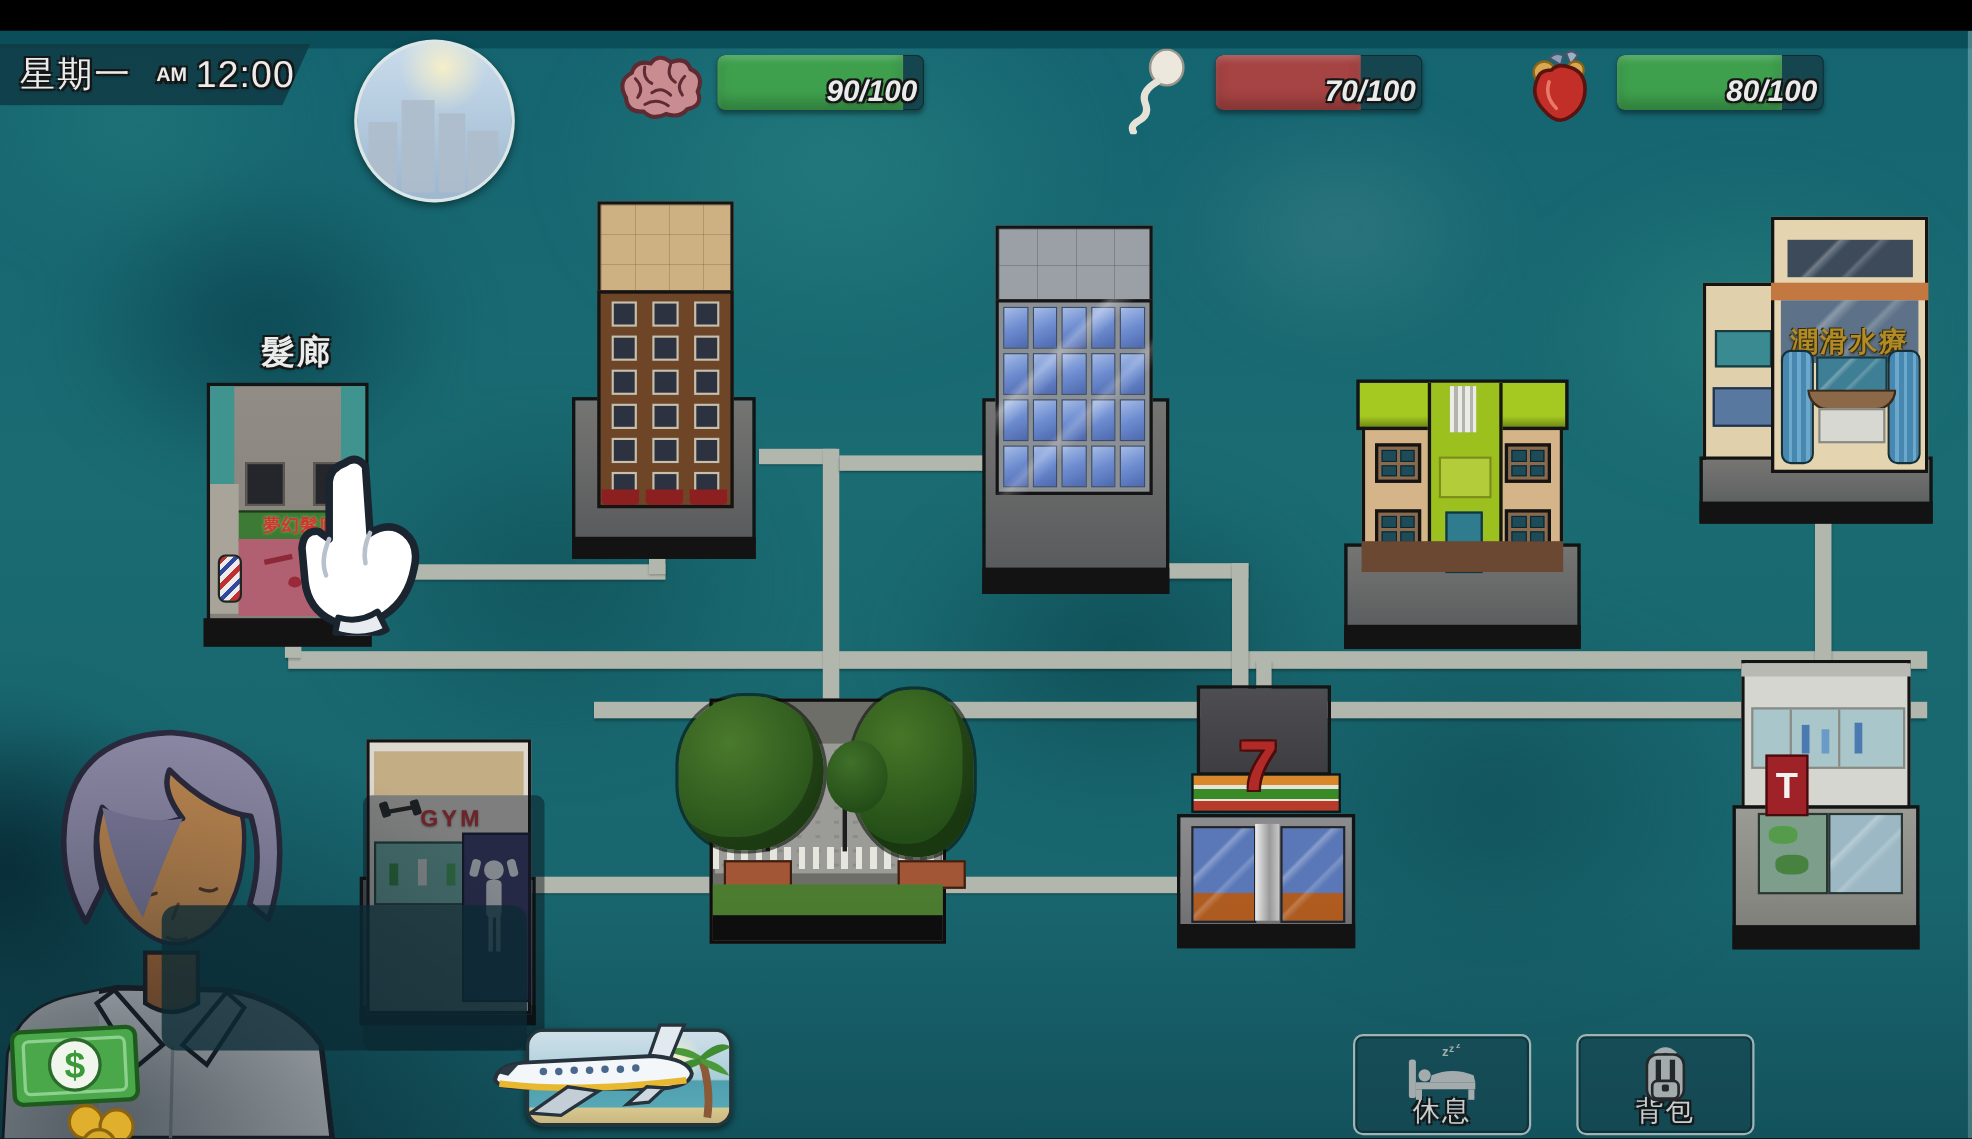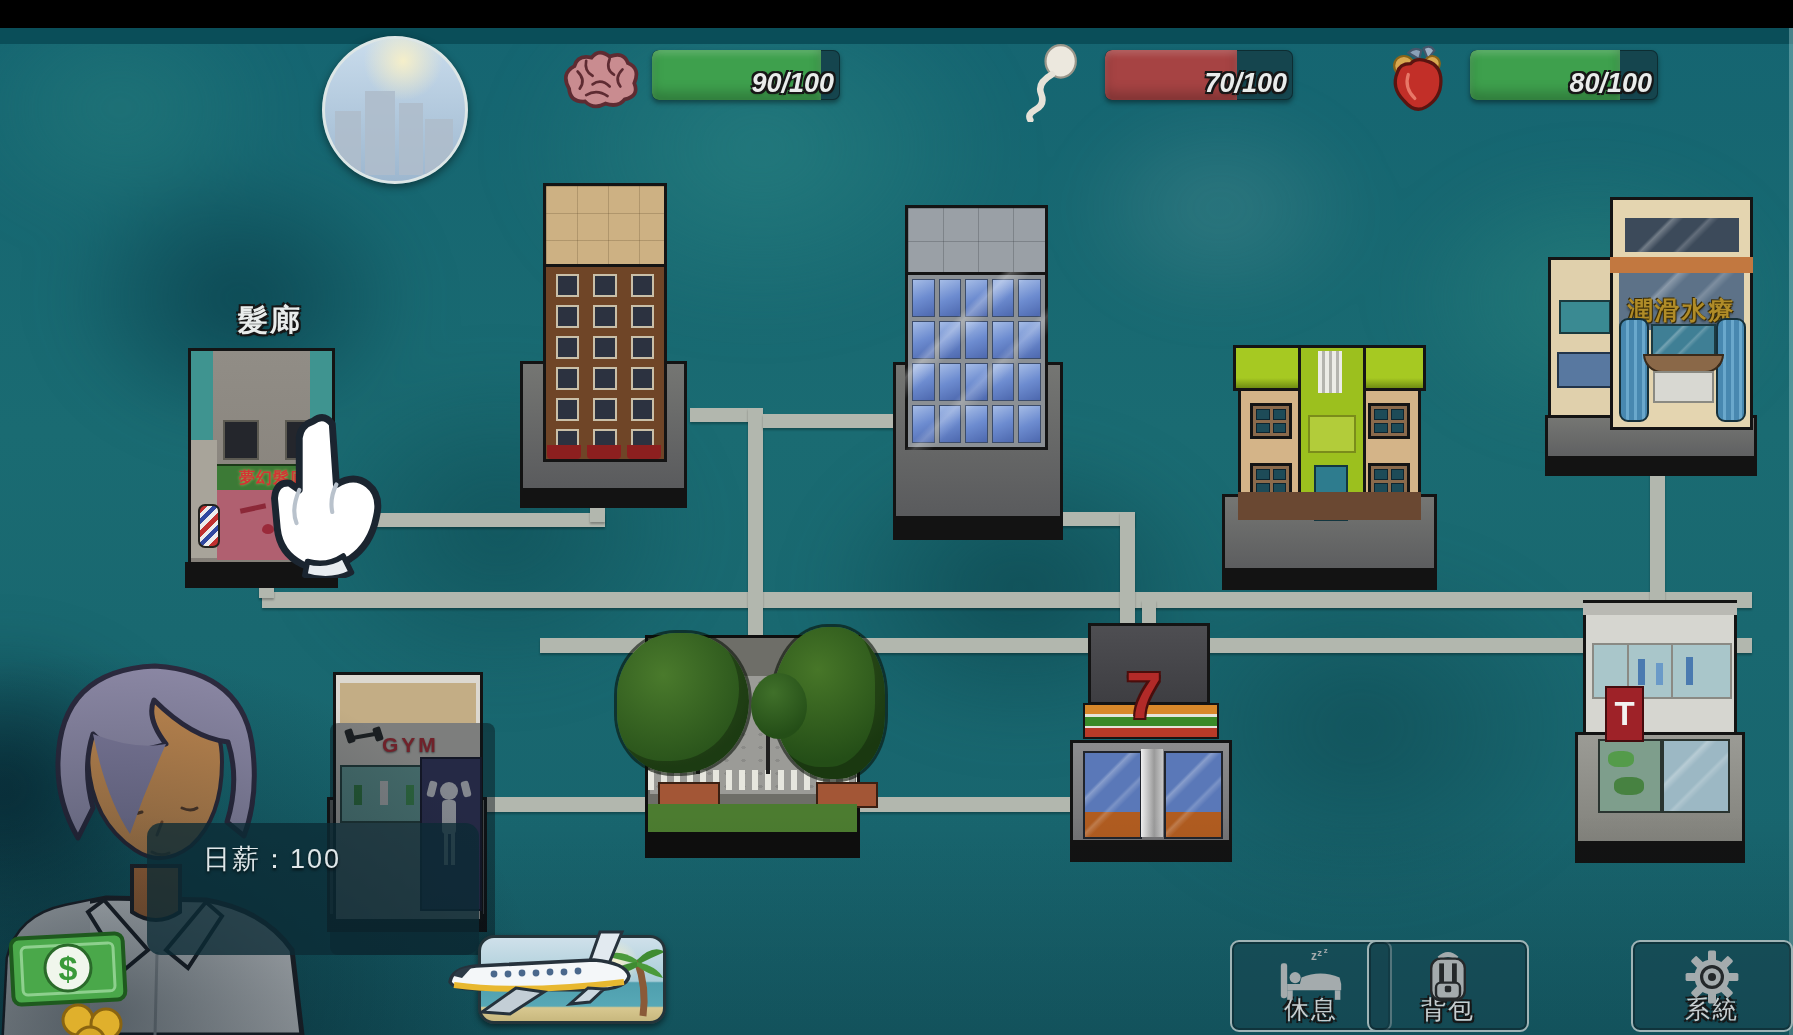--- a/index.html
+++ b/index.html
@@ -371,20 +371,25 @@
       </div>
       <div class="abs" style="left:30px;top:86px;width:35px;height:52px;background:#9e2228;border:2px solid #450c0e;
            display:flex;align-items:center;justify-content:center;z-index:3">
         <span style="font-size:33px;font-weight:bold;color:#f2f2f0">T</span>
       </div>
     </div>
 
     <div id="shadowbox"></div>
     <div id="vignette"></div>
 
+    <div class="banner" id="daybanner">
+      <span class="day outl">星期一</span>
+      <span class="mer outl">AM</span>
+      <span class="time outl">12:00</span>
+    </div>
     <div id="weather">
       <div class="sun"></div>
       <div class="b" style="left:10px;top:72px;width:26px;height:62px"></div>
       <div class="b" style="left:40px;top:52px;width:30px;height:84px"></div>
       <div class="b" style="left:74px;top:64px;width:24px;height:72px"></div>
       <div class="b" style="left:100px;top:80px;width:28px;height:56px"></div>
     </div>
 
     <div class="stat" style="left:652px">
       <svg width="86" height="62" viewBox="0 0 80 58" style="position:absolute;top:-2px;left:-96px">
@@ -435,21 +440,20 @@
       <path d="M212,252 L172,300 L194,318 L228,266 Z" fill="#f2f4f6" stroke="#24262c" stroke-width="4"></path>
       <path d="M163,302 L161,385" stroke="#b4b8bc" stroke-width="3"></path>
       <path d="M94,108 Q94,44 161,42 Q228,46 228,112 Q228,168 197,196 Q168,218 141,200 Q96,170 94,108 Z" fill="#c08850" stroke="#2c2a3a" stroke-width="4"></path>
       <path d="M128,160 q10,6 20,2 M188,158 q9,4 15,0" fill="none" stroke="#503828" stroke-width="3" stroke-linecap="round"></path>
       <path d="M168,172 l-5,13 M158,202 q9,5 17,1" fill="none" stroke="#7a4a28" stroke-width="3" stroke-linecap="round"></path>
       <path d="M161,16 Q66,20 64,112 Q63,152 84,188 L99,158 Q88,118 99,84 Q124,110 172,94 Q152,68 160,50 Q198,88 234,92 Q246,130 233,172 L250,186 Q264,148 259,102 Q252,22 161,16 Z" fill="#8d89a6" stroke="#2c2a3e" stroke-width="5" stroke-linejoin="round"></path>
       <path d="M99,84 Q140,100 172,94 Q152,138 136,184 Q112,148 99,84 Z" fill="#7f7b9c"></path>
     </svg>
 
     <div id="infopanel">
-      <div class="row"><span>日薪：</span><span>100</span></div>
     </div>
 
     <svg id="moneyicon" viewBox="0 0 130 135">
       <rect x="4" y="8" width="112" height="66" rx="8" fill="#4aa84a" stroke="#1e5a1e" stroke-width="4" transform="rotate(-3 60 40)"></rect>
       <rect x="14" y="17" width="92" height="48" rx="5" fill="none" stroke="#8ed08e" stroke-width="3" transform="rotate(-3 60 40)"></rect>
       <circle cx="60" cy="40" r="23" fill="#f0f6ec" stroke="#2a6a2a" stroke-width="3"></circle>
       <text x="60" y="52" text-anchor="middle" font-size="34" font-weight="bold" fill="#3a9a3a">$</text>
       <circle cx="70" cy="92" r="15" fill="#e0b02c" stroke="#8a6410" stroke-width="3"></circle>
       <circle cx="98" cy="96" r="15" fill="#e0b02c" stroke="#8a6410" stroke-width="3"></circle>
       <circle cx="82" cy="114" r="15" fill="#d8a828" stroke="#8a6410" stroke-width="3"></circle>
@@ -489,45 +493,27 @@
         <text x="60" y="5" font-size="10" font-weight="bold" fill="#a4abad">z</text>
         <rect x="6" y="18" width="8" height="44" rx="3" fill="#a4abad"></rect>
         <circle cx="24" cy="36" r="7" fill="#a4abad"></circle>
         <path d="M14,44 L82,44 L82,52 L14,52 Z" fill="#a4abad"></path>
         <path d="M32,36 Q56,26 80,36 L82,44 L30,44 Z" fill="#a4abad"></path>
         <rect x="14" y="52" width="7" height="12" fill="#a4abad"></rect>
           <rect x="74" y="52" width="7" height="12" fill="#a4abad"></rect>
       </svg>
       <span class="lbl outl">休息</span>
     </div>
-    <div class="actbtn" style="left:1367px">
+    <div class="actbtn" style="left:1433px">
       <svg width="56" height="56" viewBox="0 0 70 70">
         <path d="M24,12 Q35,2 46,12" fill="none" stroke="#a4abad" stroke-width="6"></path>
         <rect x="14" y="12" width="42" height="52" rx="12" fill="#a4abad" stroke="#24282a" stroke-width="3"></rect>
         <rect x="24" y="18" width="6" height="30" fill="#24282a"></rect>
           <rect x="40" y="18" width="6" height="30" fill="#24282a"></rect>
         <rect x="20" y="42" width="30" height="20" rx="6" fill="#a4abad" stroke="#24282a" stroke-width="3"></rect>
         <rect x="31" y="46" width="8" height="8" rx="2" fill="#24282a"></rect>
       </svg>
       <span class="lbl outl">背包</span>
     </div>
-    <div class="actbtn" style="left:1631px">
-      <svg width="56" height="56" viewBox="0 0 70 70">
-        <g fill="#a4abad">
-          <rect x="30" y="2" width="10" height="14" rx="2"></rect>
-            <rect x="30" y="54" width="10" height="14" rx="2"></rect>
-          <rect x="2" y="30" width="14" height="10" rx="2"></rect>
-            <rect x="54" y="30" width="14" height="10" rx="2"></rect>
-          <rect x="30" y="2" width="10" height="14" rx="2" transform="rotate(45 35 35)"></rect>
-          <rect x="30" y="54" width="10" height="14" rx="2" transform="rotate(45 35 35)"></rect>
-          <rect x="2" y="30" width="14" height="10" rx="2" transform="rotate(45 35 35)"></rect>
-          <rect x="54" y="30" width="14" height="10" rx="2" transform="rotate(45 35 35)"></rect>
-          <circle cx="35" cy="35" r="22"></circle>
-        </g>
-        <circle cx="35" cy="35" r="13" fill="#a4abad" stroke="#24282a" stroke-width="4"></circle>
-        <circle cx="35" cy="35" r="5" fill="#24282a"></circle>
-      </svg>
-      <span class="lbl outl">系統</span>
-    </div>
 
     <div id="rightedge"></div>
   </div>
 </div>
 
 </body></html>

